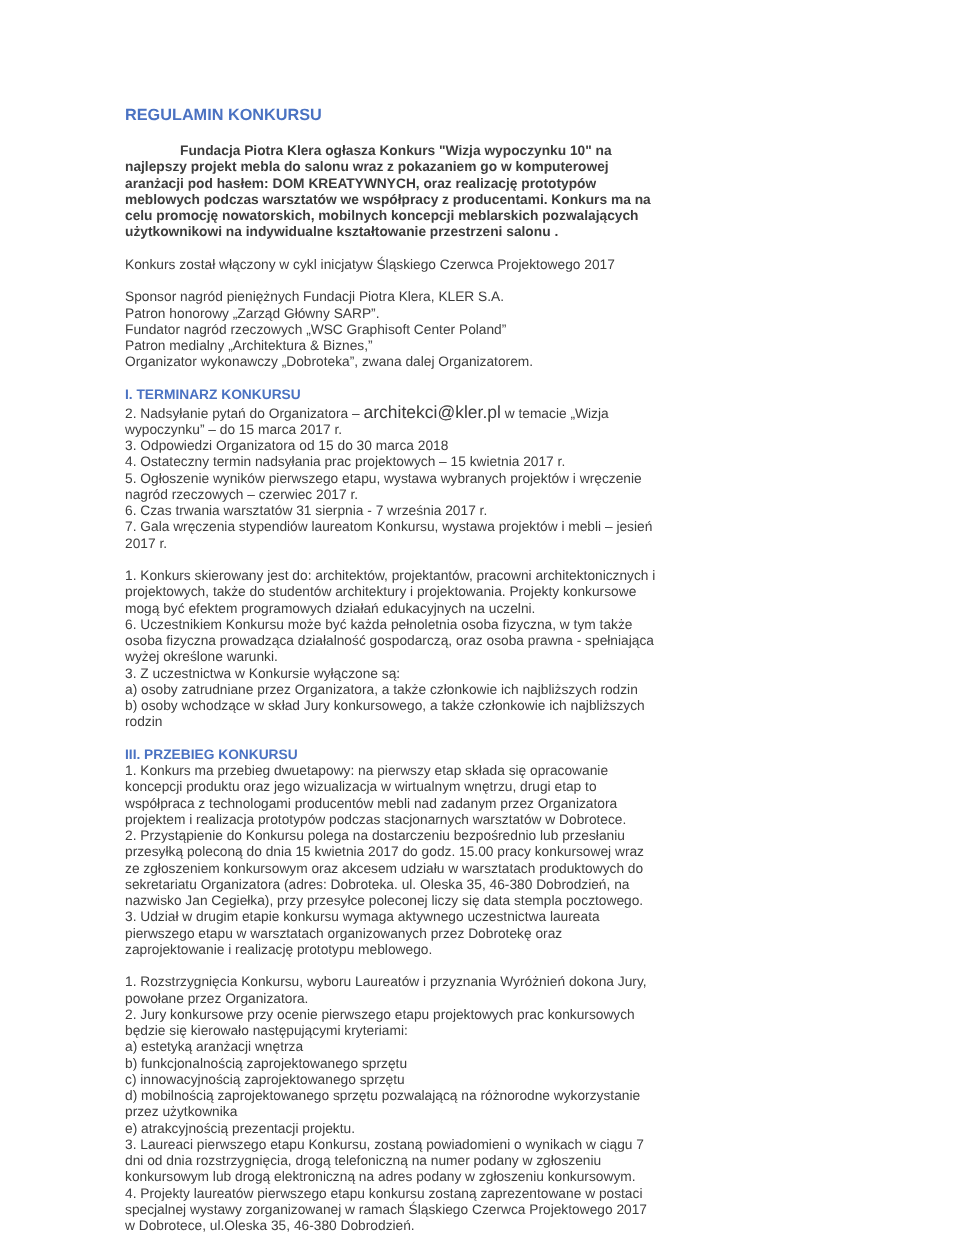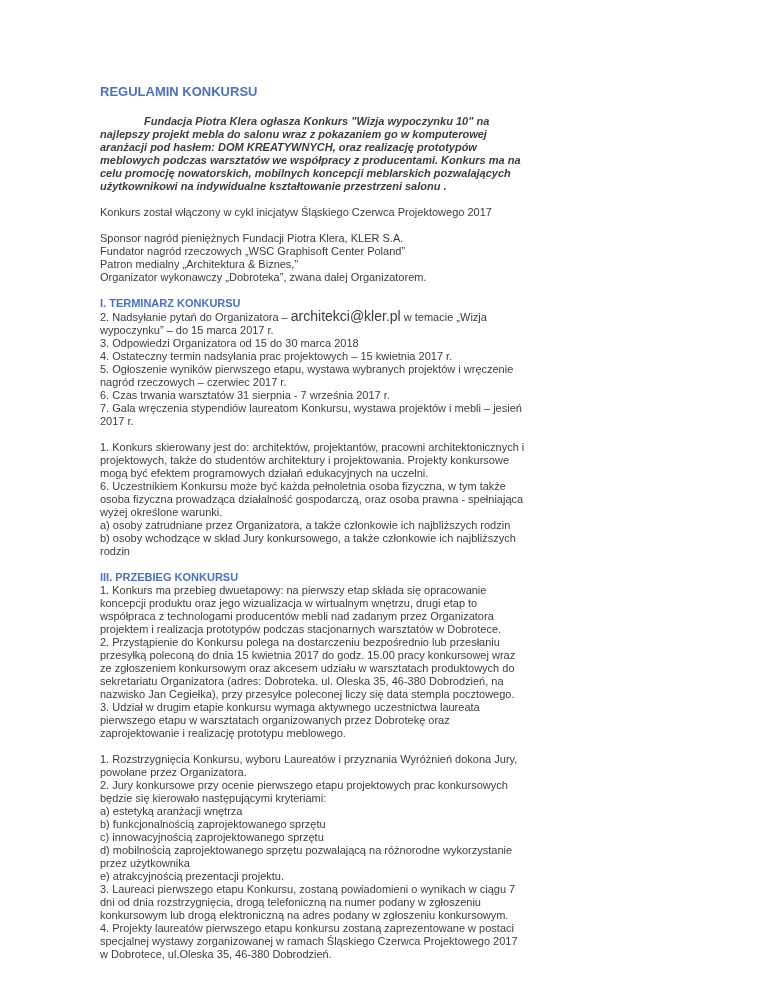--- a/index.html
+++ b/index.html
@@ -22,21 +22,20 @@
     font-size: 13px;
     line-height: 15px;
     font-weight: bold;
     color: #4a72c2;
     margin: 0 0 16px 0;
   }
   .blk { margin: 0 0 13px 0; }
   .intro {
     font-weight: bold;
     text-indent: 44px;
-    font-style: italic;
   }
   .sec-heading {
     font-size: 11px;
     line-height: 13px;
     font-weight: bold;
     color: #4a72c2;
   }
   .line { margin: 0; }
   .email {
     font-size: 14px;
@@ -48,38 +47,40 @@
 <div class="page">
 
   <h1 class="doc-title">REGULAMIN KONKURSU</h1>
 
   <p class="blk intro">Fundacja Piotra Klera ogłasza Konkurs "Wizja wypoczynku 10" na najlepszy projekt mebla do salonu wraz z pokazaniem go w komputerowej aranżacji pod hasłem: DOM KREATYWNYCH, oraz realizację prototypów meblowych podczas warsztatów we współpracy z producentami. Konkurs ma na celu promocję nowatorskich, mobilnych koncepcji meblarskich pozwalających użytkownikowi na indywidualne kształtowanie przestrzeni salonu .</p>
 
   <p class="blk">Konkurs został włączony w cykl inicjatyw Śląskiego Czerwca Projektowego 2017</p>
 
   <div class="blk">
     <div class="line">Sponsor nagród pieniężnych Fundacji Piotra Klera, KLER S.A.</div>
+    <div class="line">Patron honorowy „Zarząd Główny SARP”.</div>
     <div class="line">Fundator nagród rzeczowych „WSC Graphisoft Center Poland”</div>
     <div class="line">Patron medialny „Architektura &amp; Biznes,”</div>
     <div class="line">Organizator wykonawczy „Dobroteka”, zwana dalej Organizatorem.</div>
   </div>
 
   <section class="blk">
     <h2 class="sec-heading">I. TERMINARZ KONKURSU</h2>
     <div class="line"><span>2. Nadsyłanie pytań do Organizatora – </span><span class="email">architekci@kler.pl</span><span> w temacie „Wizja wypoczynku” – do 15 marca 2017 r.</span></div>
     <div class="line">3. Odpowiedzi Organizatora od 15 do 30 marca 2018</div>
     <div class="line">4. Ostateczny termin nadsyłania prac projektowych – 15 kwietnia 2017 r.</div>
     <div class="line">5. Ogłoszenie wyników pierwszego etapu, wystawa wybranych projektów i wręczenie nagród rzeczowych – czerwiec 2017 r.</div>
     <div class="line">6. Czas trwania warsztatów 31 sierpnia - 7 września 2017 r.</div>
     <div class="line">7. Gala wręczenia stypendiów laureatom Konkursu, wystawa projektów i mebli – jesień 2017 r.</div>
   </section>
 
   <section class="blk">
     <div class="line">1. Konkurs skierowany jest do: architektów, projektantów, pracowni architektonicznych i projektowych, także do studentów architektury i projektowania. Projekty konkursowe mogą być efektem programowych działań edukacyjnych na uczelni.</div>
     <div class="line">6. Uczestnikiem Konkursu może być każda pełnoletnia osoba fizyczna, w tym także osoba fizyczna prowadząca działalność gospodarczą, oraz osoba prawna - spełniająca wyżej określone warunki.</div>
+    <div class="line">3. Z uczestnictwa w Konkursie wyłączone są:</div>
     <div class="line">a) osoby zatrudniane przez Organizatora, a także członkowie ich najbliższych rodzin</div>
     <div class="line">b) osoby wchodzące w skład Jury konkursowego, a także członkowie ich najbliższych rodzin</div>
   </section>
 
   <section class="blk">
     <h2 class="sec-heading">III. PRZEBIEG KONKURSU</h2>
     <div class="line">1. Konkurs ma przebieg dwuetapowy: na pierwszy etap składa się opracowanie koncepcji produktu oraz jego wizualizacja w wirtualnym wnętrzu, drugi etap to współpraca z technologami producentów mebli nad zadanym przez Organizatora projektem i realizacja prototypów podczas stacjonarnych warsztatów w Dobrotece.</div>
     <div class="line">2. Przystąpienie do Konkursu polega na dostarczeniu bezpośrednio lub przesłaniu przesyłką poleconą do dnia 15 kwietnia 2017 do godz. 15.00 pracy konkursowej wraz ze zgłoszeniem konkursowym oraz akcesem udziału w warsztatach produktowych do sekretariatu Organizatora (adres: Dobroteka. ul. Oleska 35, 46-380 Dobrodzień, na nazwisko Jan Cegiełka), przy przesyłce poleconej liczy się data stempla pocztowego.</div>
     <div class="line">3. Udział w drugim etapie konkursu wymaga aktywnego uczestnictwa laureata pierwszego etapu w warsztatach organizowanych przez Dobrotekę oraz zaprojektowanie i realizację prototypu meblowego.</div>
   </section>

